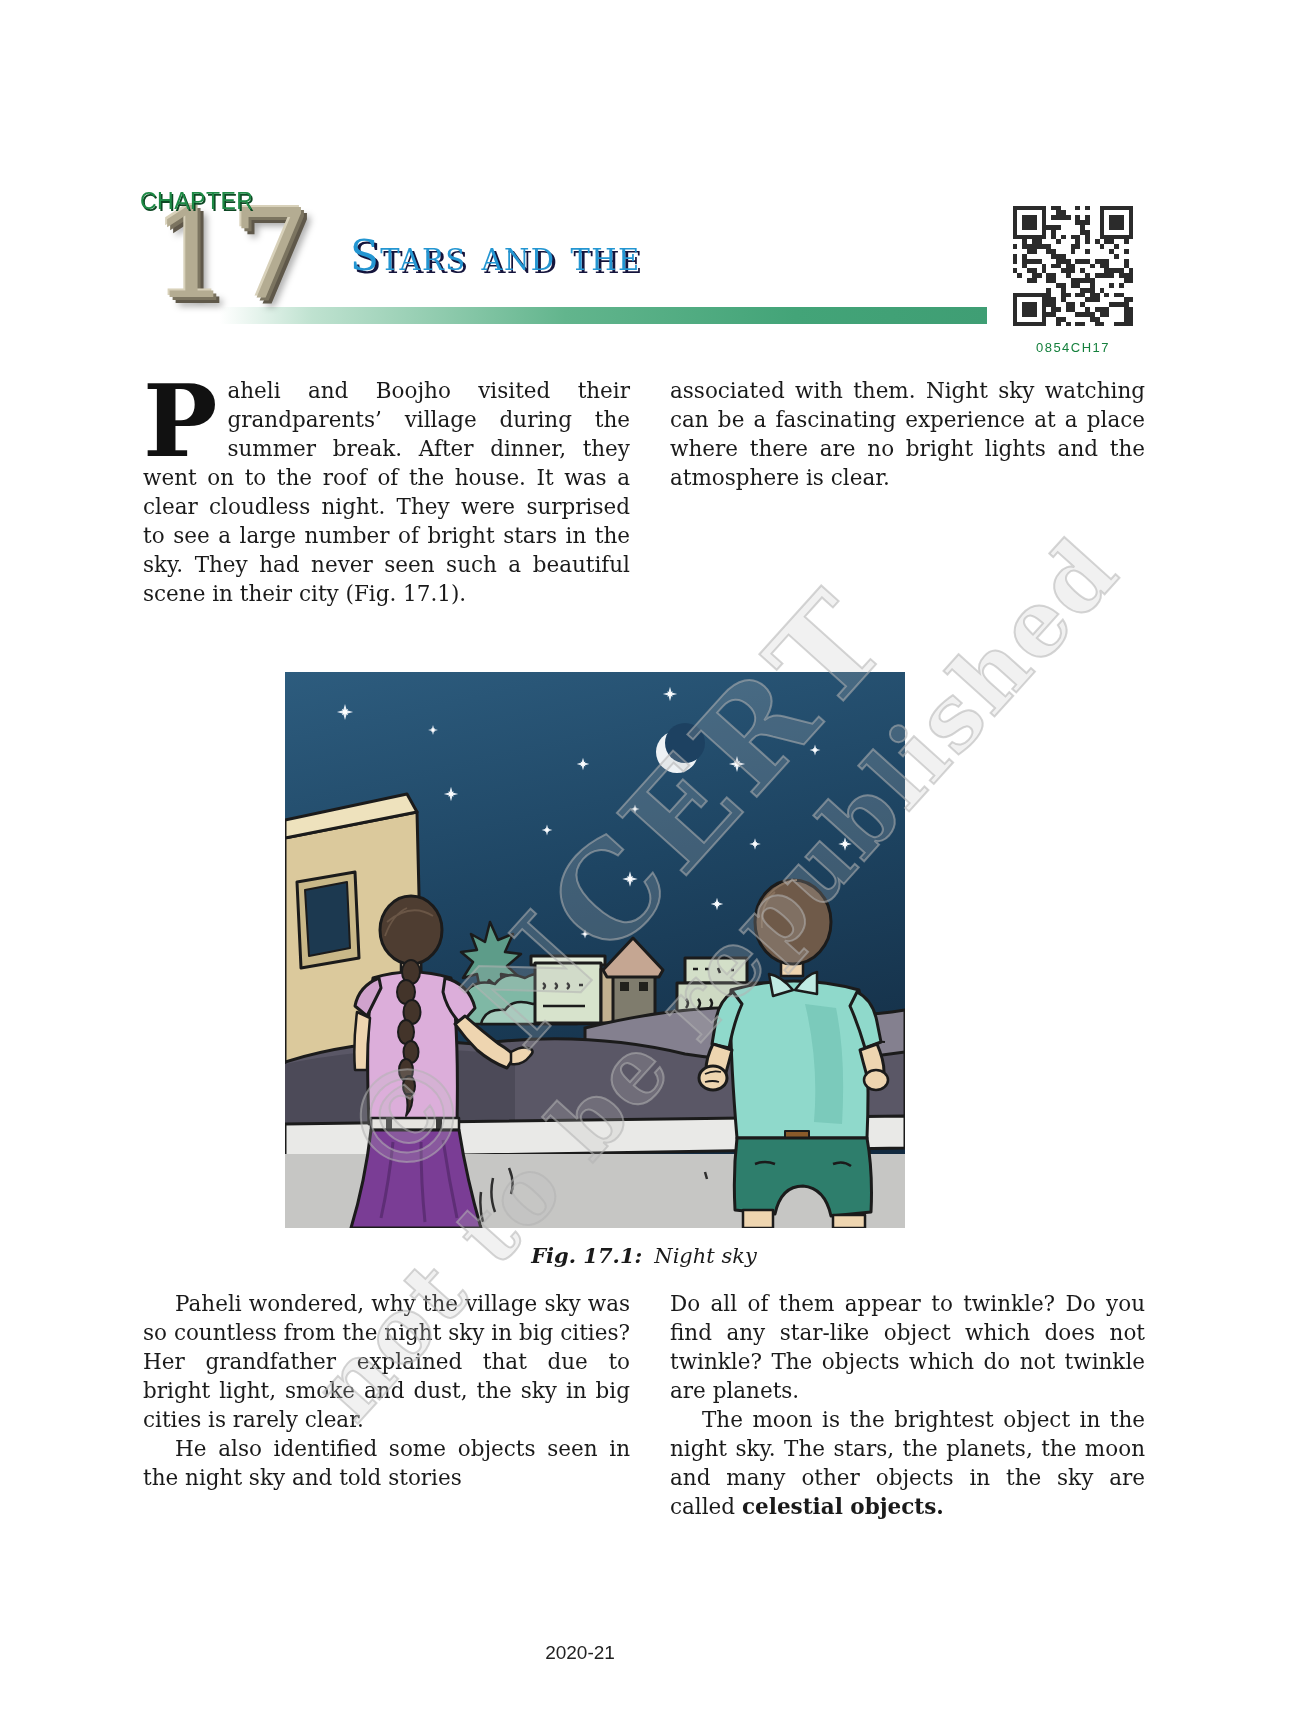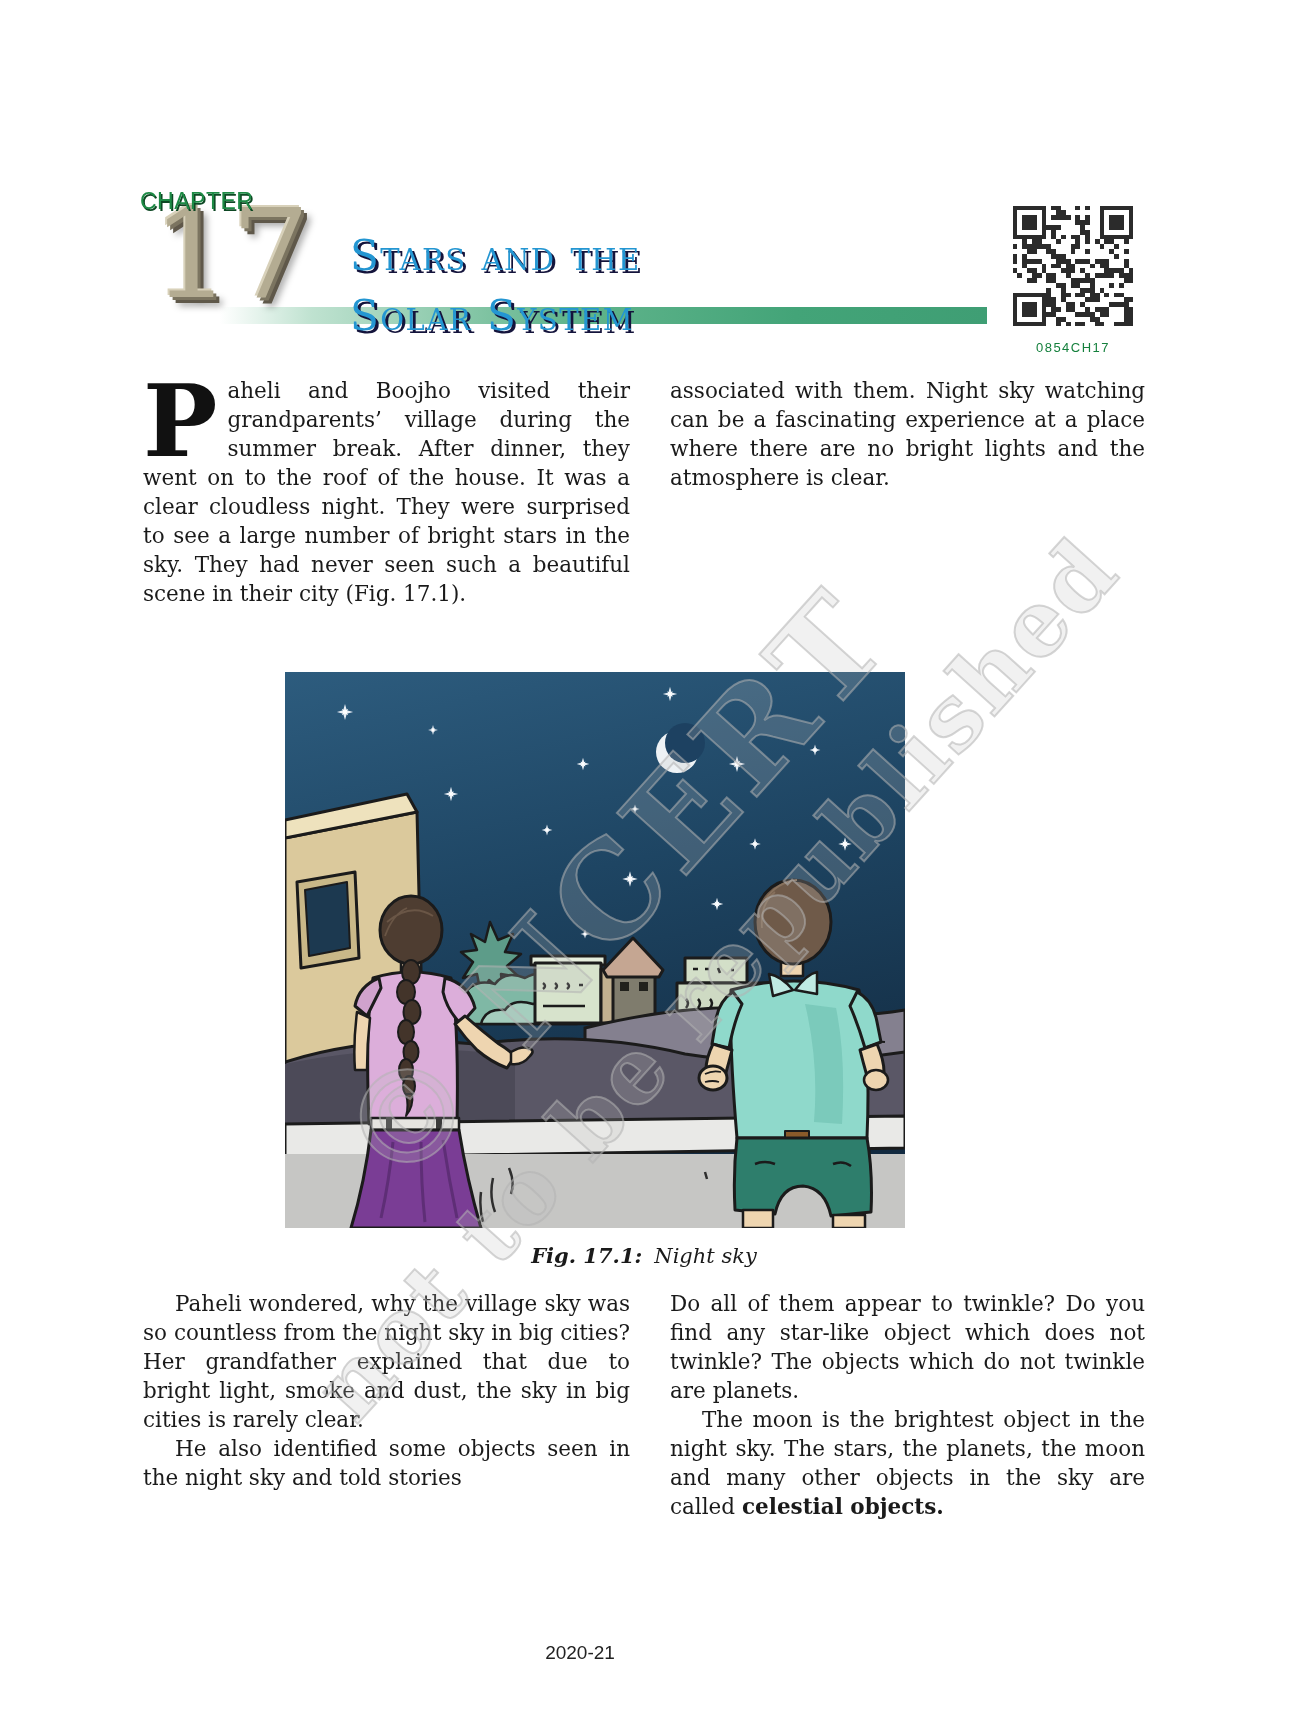--- a/index.html
+++ b/index.html
@@ -104,21 +104,20 @@
     font-size:19px; color:#222; z-index:2;
   }
 </style>
 </head>
 <body>
 
 <div class="chapter-label">CHAPTER</div>
 <div class="chapter-number">17</div>
 <div class="page-title">
   <div>Stars and the</div>
-  <div>Solar System</div>
 </div>
 <div class="green-bar"></div>
 
 <div class="qr-block">
   <svg id="qr-svg" viewBox="0 0 29 29" shape-rendering="crispEdges">
       <rect x="0" y="0" width="29" height="29" fill="#ffffff"></rect>
       <rect x="10" y="2" width="1" height="1" fill="#2b2b2b"></rect>
       <rect x="11" y="2" width="1" height="1" fill="#2b2b2b"></rect>
       <rect x="15" y="2" width="1" height="1" fill="#2b2b2b"></rect>
       <rect x="17" y="2" width="1" height="1" fill="#2b2b2b"></rect>

